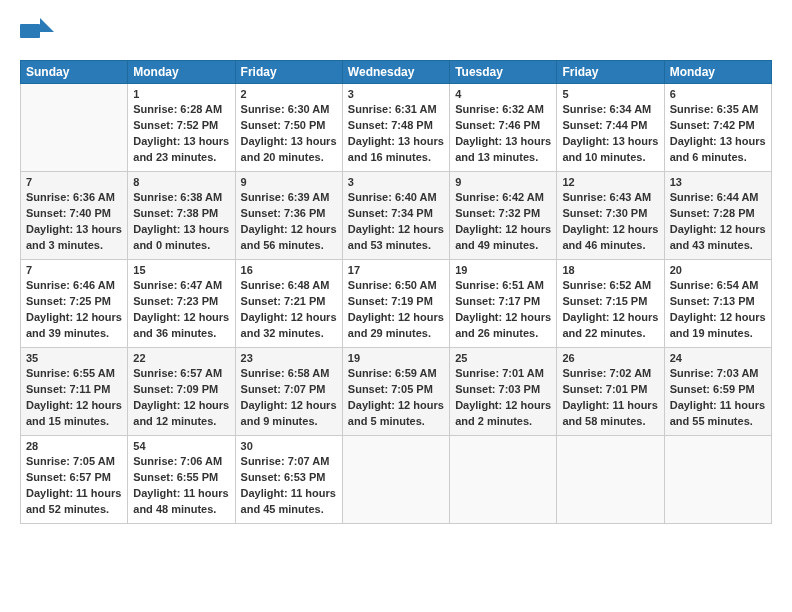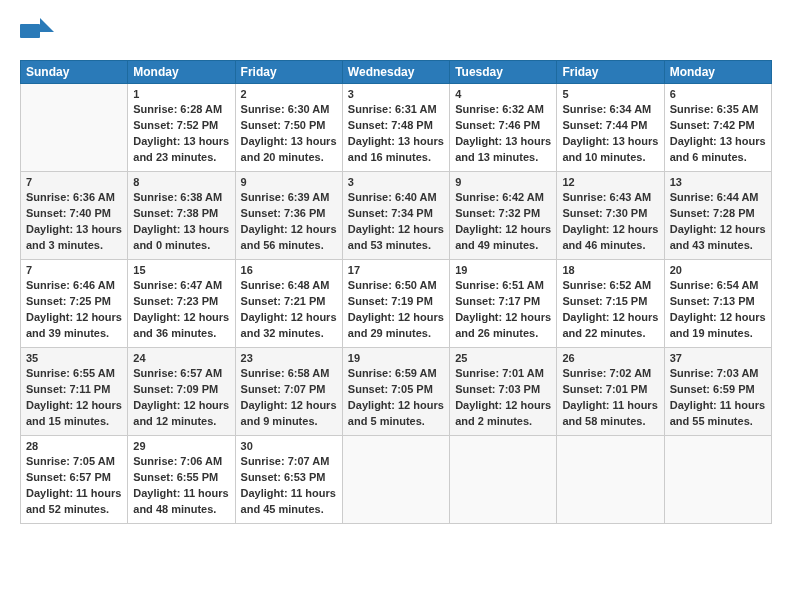--- a/index.html
+++ b/index.html
@@ -208,51 +208,51 @@
             <span class="day-num">20</span>
             <div class="day-info">Sunrise: 6:54 AM<br>Sunset: 7:13 PM<br>Daylight: 12 hours<br>and 19 minutes.</div>
           </td>
         </tr>
         <tr class="row-shaded">
           <td>
             <span class="day-num">35</span>
             <div class="day-info">Sunrise: 6:55 AM<br>Sunset: 7:11 PM<br>Daylight: 12 hours<br>and 15 minutes.</div>
           </td>
           <td>
-            <span class="day-num">24</span>
+            <span class="day-num">22</span>
             <div class="day-info">Sunrise: 6:57 AM<br>Sunset: 7:09 PM<br>Daylight: 12 hours<br>and 12 minutes.</div>
           </td>
           <td>
             <span class="day-num">23</span>
             <div class="day-info">Sunrise: 6:58 AM<br>Sunset: 7:07 PM<br>Daylight: 12 hours<br>and 9 minutes.</div>
           </td>
           <td>
             <span class="day-num">19</span>
             <div class="day-info">Sunrise: 6:59 AM<br>Sunset: 7:05 PM<br>Daylight: 12 hours<br>and 5 minutes.</div>
           </td>
           <td>
             <span class="day-num">25</span>
             <div class="day-info">Sunrise: 7:01 AM<br>Sunset: 7:03 PM<br>Daylight: 12 hours<br>and 2 minutes.</div>
           </td>
           <td>
             <span class="day-num">26</span>
             <div class="day-info">Sunrise: 7:02 AM<br>Sunset: 7:01 PM<br>Daylight: 11 hours<br>and 58 minutes.</div>
           </td>
           <td>
-            <span class="day-num">37</span>
+            <span class="day-num">24</span>
             <div class="day-info">Sunrise: 7:03 AM<br>Sunset: 6:59 PM<br>Daylight: 11 hours<br>and 55 minutes.</div>
           </td>
         </tr>
         <tr class="row-white">
           <td>
             <span class="day-num">28</span>
             <div class="day-info">Sunrise: 7:05 AM<br>Sunset: 6:57 PM<br>Daylight: 11 hours<br>and 52 minutes.</div>
           </td>
           <td>
-            <span class="day-num">29</span>
+            <span class="day-num">54</span>
             <div class="day-info">Sunrise: 7:06 AM<br>Sunset: 6:55 PM<br>Daylight: 11 hours<br>and 48 minutes.</div>
           </td>
           <td>
             <span class="day-num">30</span>
             <div class="day-info">Sunrise: 7:07 AM<br>Sunset: 6:53 PM<br>Daylight: 11 hours<br>and 45 minutes.</div>
           </td>
           <td class="empty"></td>
           <td class="empty"></td>
           <td class="empty"></td>
           <td class="empty"></td>

